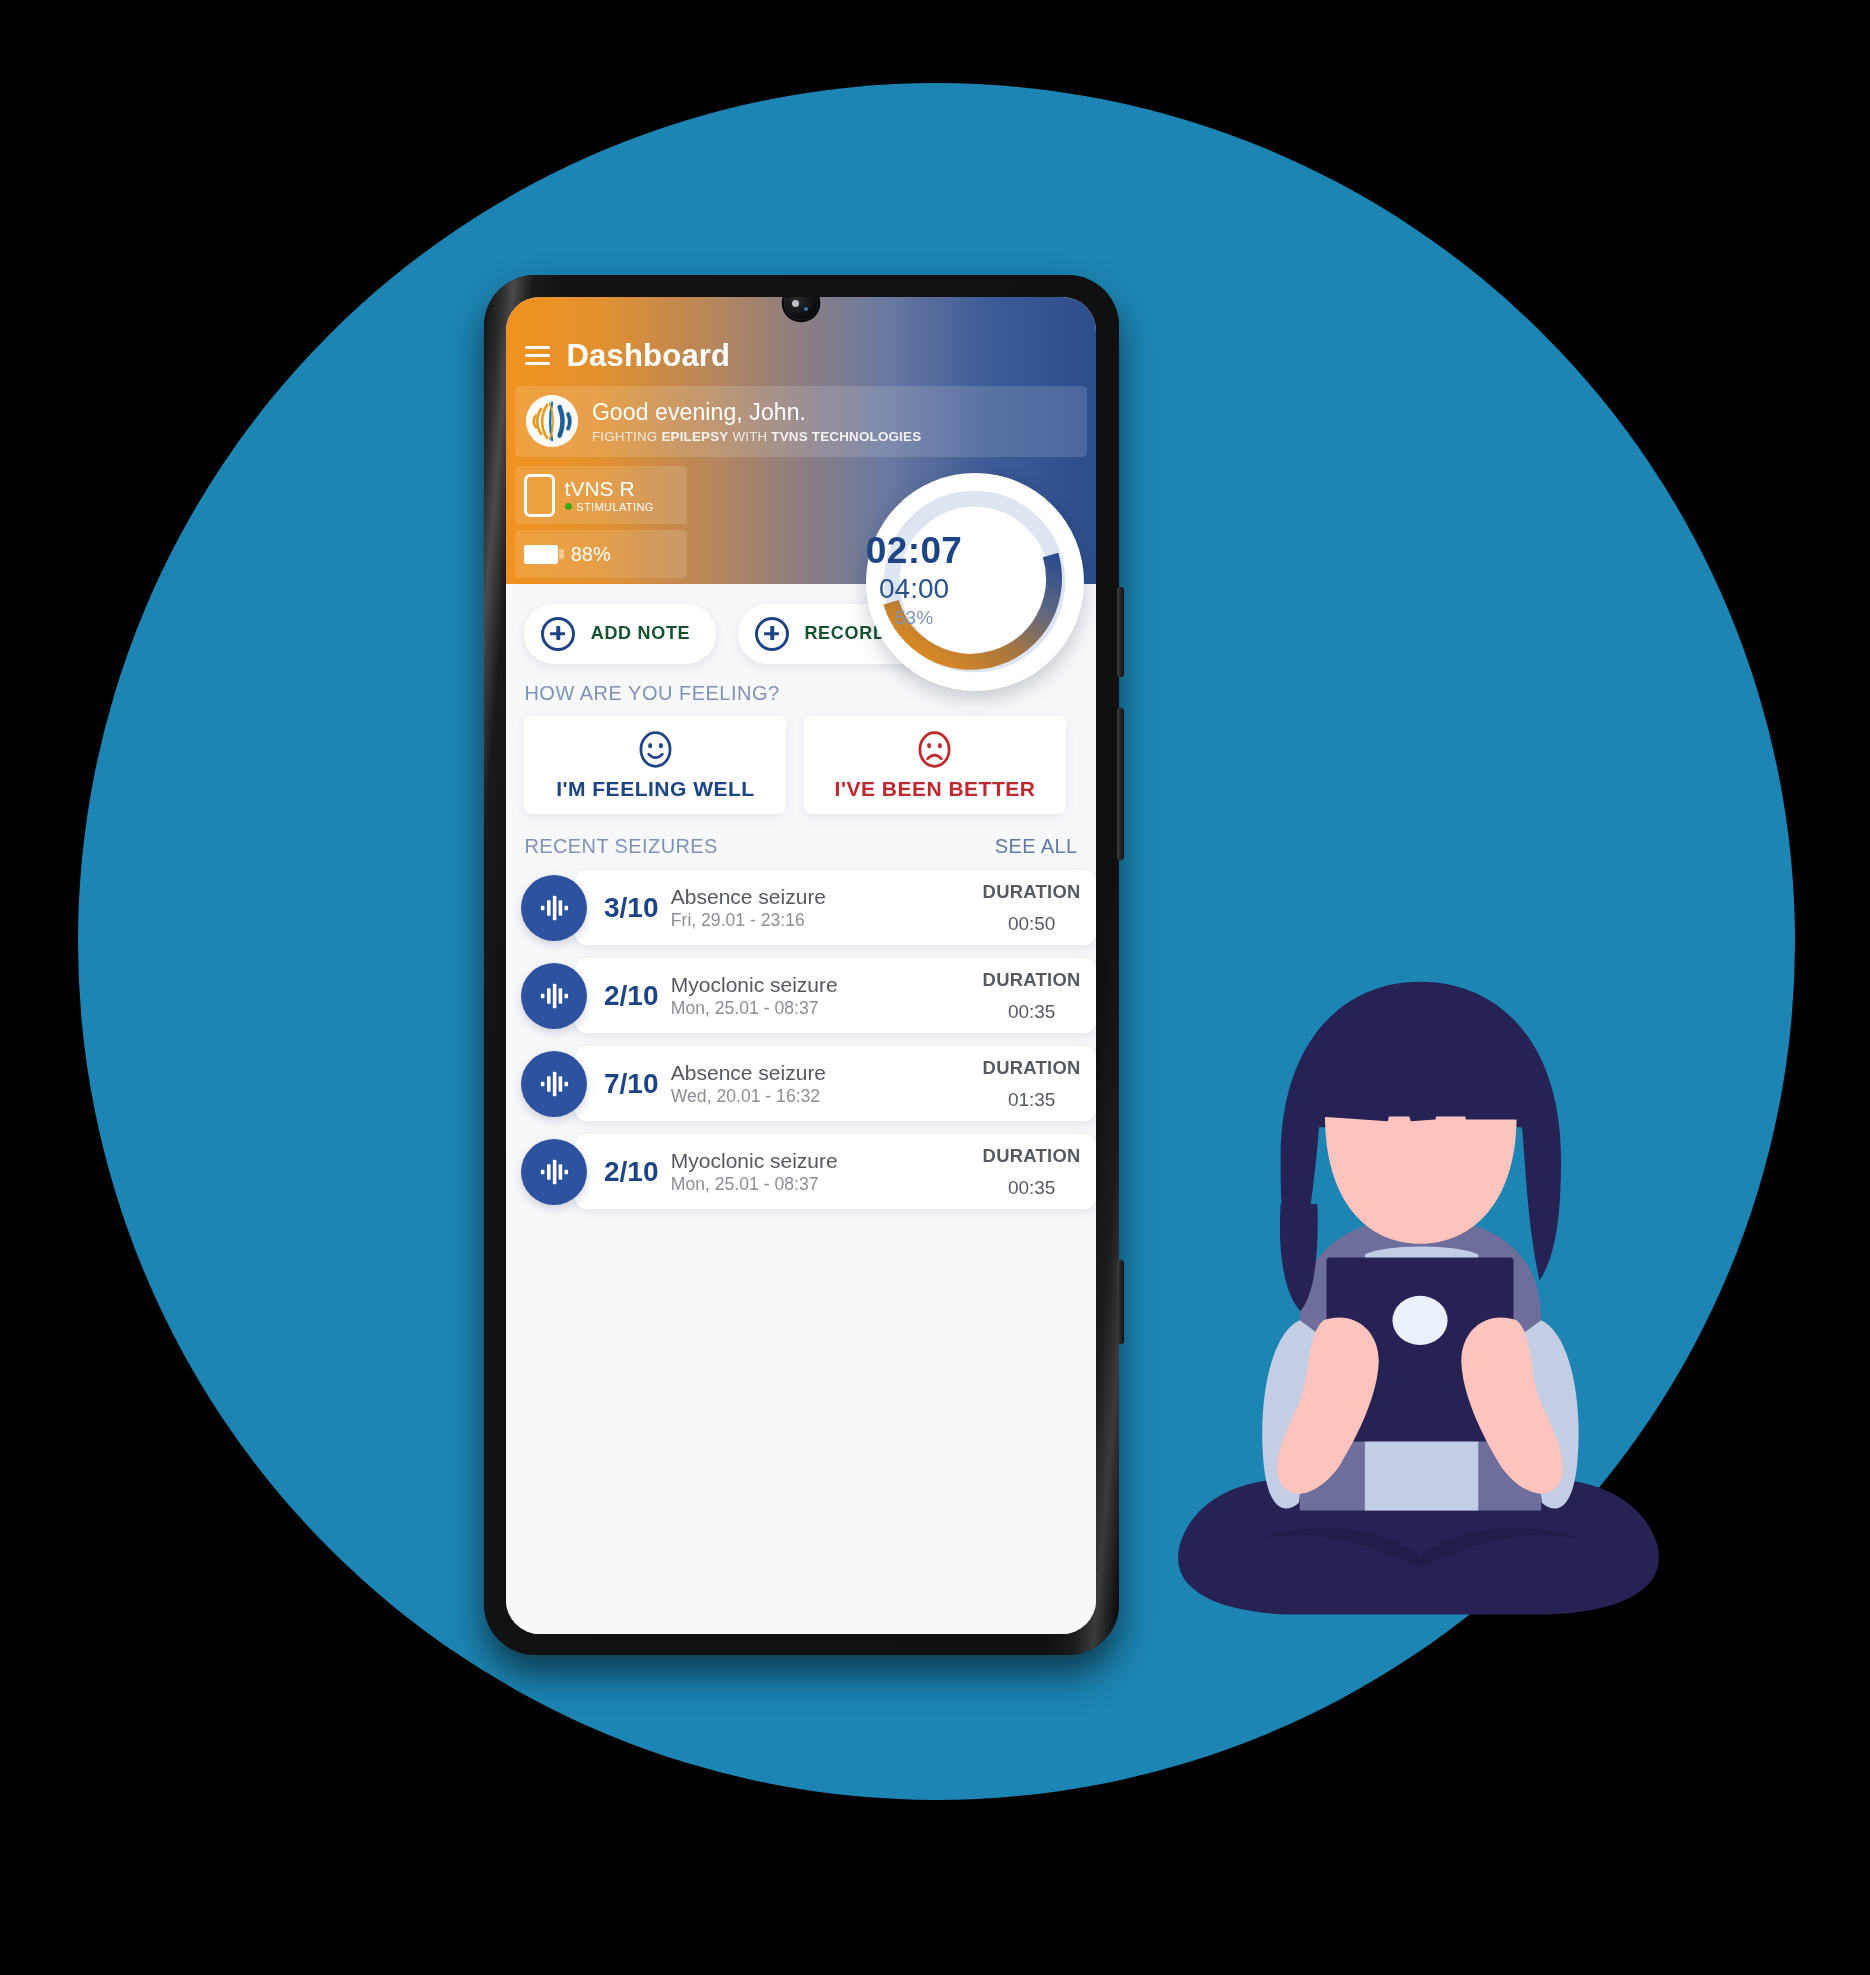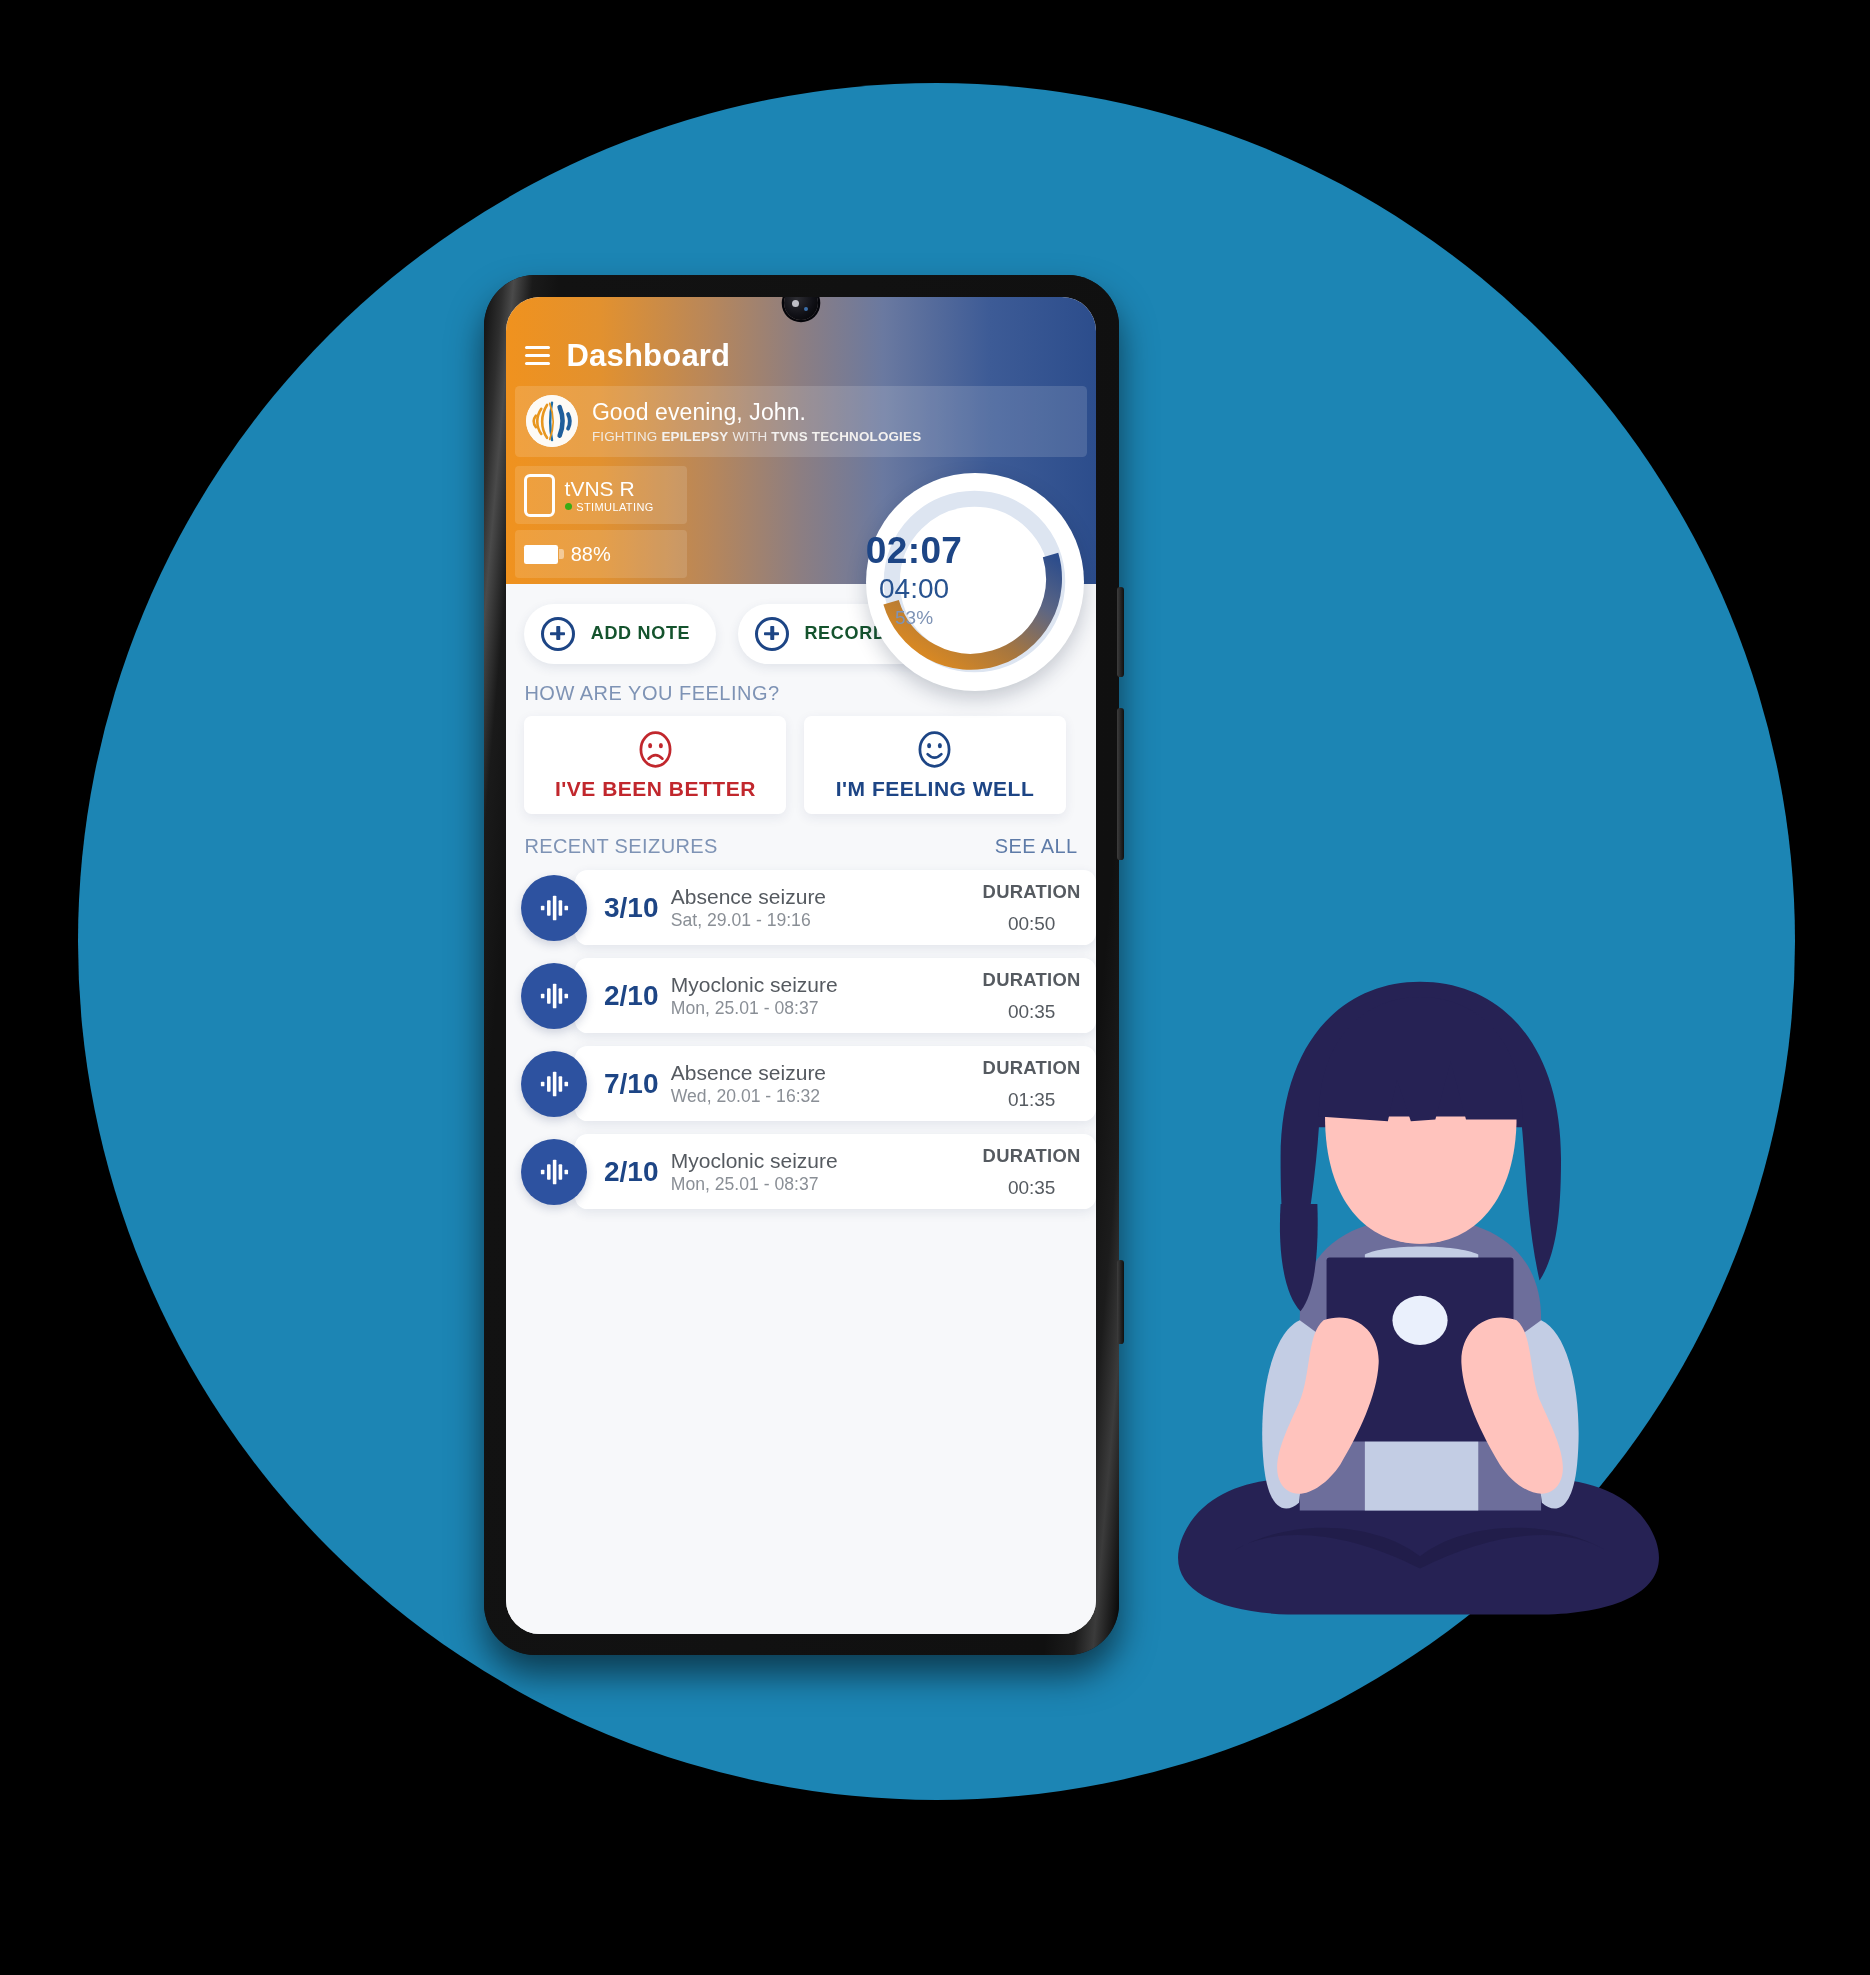--- a/index.html
+++ b/index.html
@@ -326,37 +326,37 @@
         </div>
 
         <div class="pill" style="margin-top:15.3px;">
           <span class="plus"></span>
           <span class="pill-label">RECORD SEIZURE</span>
         </div>
 
         <div class="sec-label">HOW ARE YOU FEELING?</div>
 
         <div class="mood-row">
+          <div class="mood mood-ok">
+            <svg width="43" height="43" viewBox="0 0 56 56">
+              <ellipse cx="28" cy="28" rx="19" ry="22" fill="none" stroke="#1d4585" stroke-width="3.6"></ellipse>
+              <ellipse cx="21" cy="23" rx="2.6" ry="3.4" fill="#1d4585"></ellipse>
+              <ellipse cx="35" cy="23" rx="2.6" ry="3.4" fill="#1d4585"></ellipse>
+              <path d="M19 34 Q28 43 37 34" fill="none" stroke="#1d4585" stroke-width="3.4" stroke-linecap="round"></path>
+            </svg>
+            <div class="mood-lbl">I'M FEELING WELL</div>
+          </div>
           <div class="mood mood-bad">
             <svg width="43" height="43" viewBox="0 0 56 56">
               <ellipse cx="28" cy="28" rx="19" ry="22" fill="none" stroke="#c1272d" stroke-width="3.6"></ellipse>
               <ellipse cx="21" cy="23" rx="2.6" ry="3.4" fill="#c1272d"></ellipse>
               <ellipse cx="35" cy="23" rx="2.6" ry="3.4" fill="#c1272d"></ellipse>
               <path d="M19 40 Q28 31 37 40" fill="none" stroke="#c1272d" stroke-width="3.4" stroke-linecap="round"></path>
             </svg>
             <div class="mood-lbl">I'VE BEEN BETTER</div>
-          </div>
-          <div class="mood mood-ok">
-            <svg width="43" height="43" viewBox="0 0 56 56">
-              <ellipse cx="28" cy="28" rx="19" ry="22" fill="none" stroke="#1d4585" stroke-width="3.6"></ellipse>
-              <ellipse cx="21" cy="23" rx="2.6" ry="3.4" fill="#1d4585"></ellipse>
-              <ellipse cx="35" cy="23" rx="2.6" ry="3.4" fill="#1d4585"></ellipse>
-              <path d="M19 34 Q28 43 37 34" fill="none" stroke="#1d4585" stroke-width="3.4" stroke-linecap="round"></path>
-            </svg>
-            <div class="mood-lbl">I'M FEELING WELL</div>
           </div>
         </div>
 
         <div class="sec-row">
           <div class="hd">RECENT SEIZURES</div>
           <div class="see">SEE ALL</div>
         </div>
 
         <div class="list" id="seizure-list">
   <div class="row">
@@ -366,21 +366,21 @@
         <rect x="13" y="12" width="4.6" height="20" rx="1.2" fill="#fff"></rect>
         <rect x="20.5" y="6" width="4.6" height="32" rx="1.2" fill="#fff"></rect>
         <rect x="28" y="12" width="4.6" height="20" rx="1.2" fill="#fff"></rect>
         <rect x="35.6" y="19" width="4.6" height="6" rx="1.2" fill="#fff"></rect>
       </svg>
     </div>
     <div class="card">
       <div class="score">3/10</div>
       <div class="mid">
         <div class="m-type">Absence seizure</div>
-        <div class="m-when">Sat, 29.01 - 19:16</div>
+        <div class="m-when">Fri, 29.01 - 23:16</div>
       </div>
       <div class="right">
         <div class="d-lbl">DURATION</div>
         <div class="d-val">00:50</div>
       </div>
     </div>
   </div>
 
   <div class="row">
     <div class="wave">

